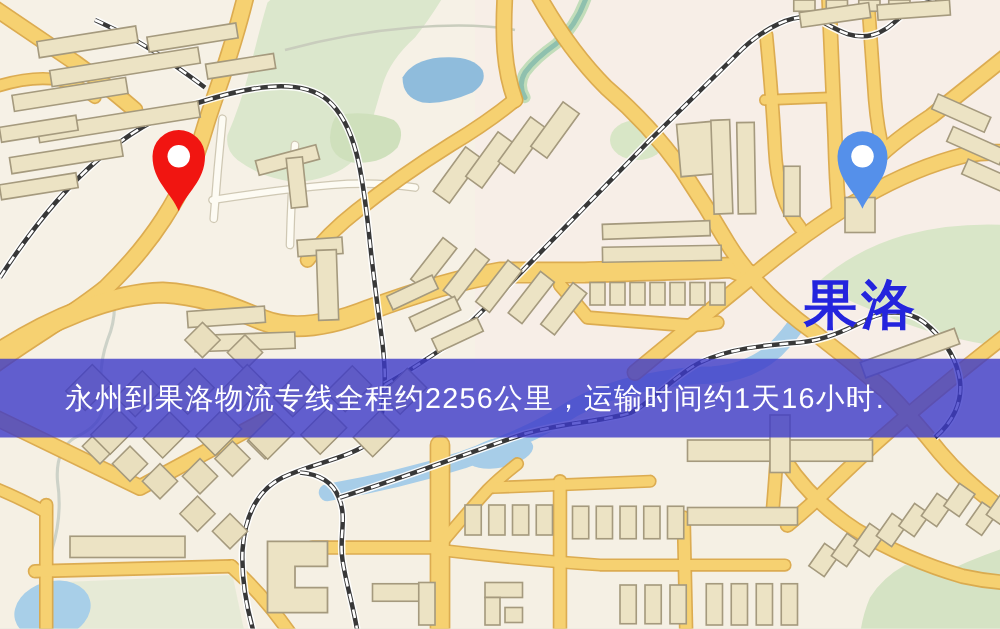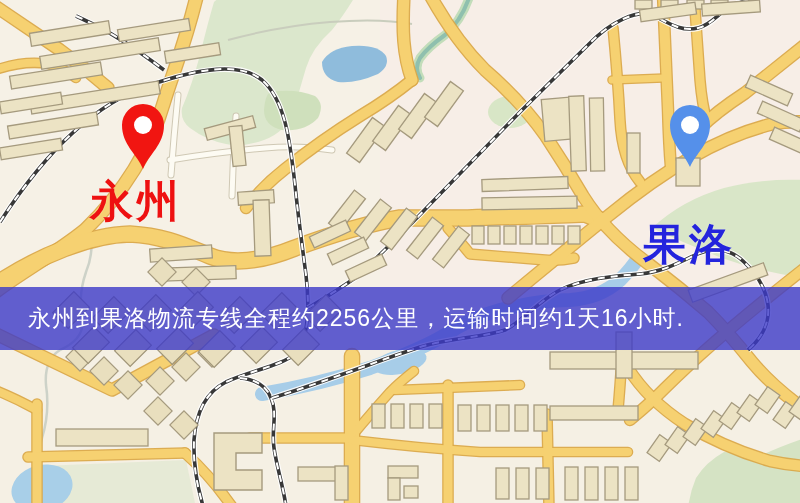--- a/index.html
+++ b/index.html
@@ -7,21 +7,21 @@
          font-family:"Liberation Sans","DejaVu Sans",sans-serif;background:#f6f1e6;}
   #map-svg{position:absolute;left:0;top:0;}
   .map-label{position:absolute;font-family:"Liberation Serif","DejaVu Serif",serif;
              font-weight:bold;font-size:43px;line-height:1;letter-spacing:3px;white-space:nowrap;
              text-shadow:0 0 2px rgba(255,255,255,.35);}
   #origin-label{left:90px;top:180px;color:var(--origin-label,#ee1111);}
   #destination-label{left:643px;top:178px;color:var(--destination-label,#2424dd);margin-top:45px;}
   #banner{position:absolute;left:0;top:287px;width:800px;height:63px;
           background:var(--banner-bg,rgba(60,57,200,.8));display:flex;align-items:center;}
   #banner span{color:var(--banner-text,#fff);font-size:23px;letter-spacing:1px;
-               padding-left:28px;white-space:nowrap;}
+               padding-left:52px;white-space:nowrap;}
   .pin{position:absolute;}
 </style>
 </head>
 <body>
 
 <div id="stage" style="--origin-label: #ee1111; --destination-label: #2424dd; --origin-pin: #f11511; --destination-pin: #5590ea; --banner-bg: rgba(60,57,200,0.8); --banner-text: #ffffff;">
 
   <svg id="map-svg" width="800" height="503" viewBox="0 0 800 503">
 
     <rect x="0" y="0" width="800" height="503" fill="#f6f1e6"></rect>
@@ -255,19 +255,18 @@
   <svg class="pin" style="left:119px;top:102px;" width="48" height="69" viewBox="-24 -67 48 69">
     <path d="M0,0 C-6,-15 -21,-24 -21,-44 A21,21 0 1 1 21,-44 C21,-24 6,-15 0,0 Z" fill="var(--origin-pin,#f11511)"></path>
     <circle cx="0" cy="-44" r="9" fill="#ffffff"></circle>
   </svg>
 
   <svg class="pin" style="left:667px;top:103px;" width="46" height="66" viewBox="-23 -64 46 66">
     <path d="M0,0 C-6,-14 -20,-23 -20,-42 A20,20 0 1 1 20,-42 C20,-23 6,-14 0,0 Z" fill="var(--destination-pin,#5590ea)"></path>
     <circle cx="0" cy="-42" r="9" fill="#ffffff"></circle>
   </svg>
 
-  <div id="origin-label" class="map-label">永州</div>
   <div id="destination-label" class="map-label">果洛</div>
 
   <div id="banner">
     <span>永州到果洛物流专线全程约2256公里，运输时间约1天16小时.</span>
   </div>
 </div>
 
 </body></html>

